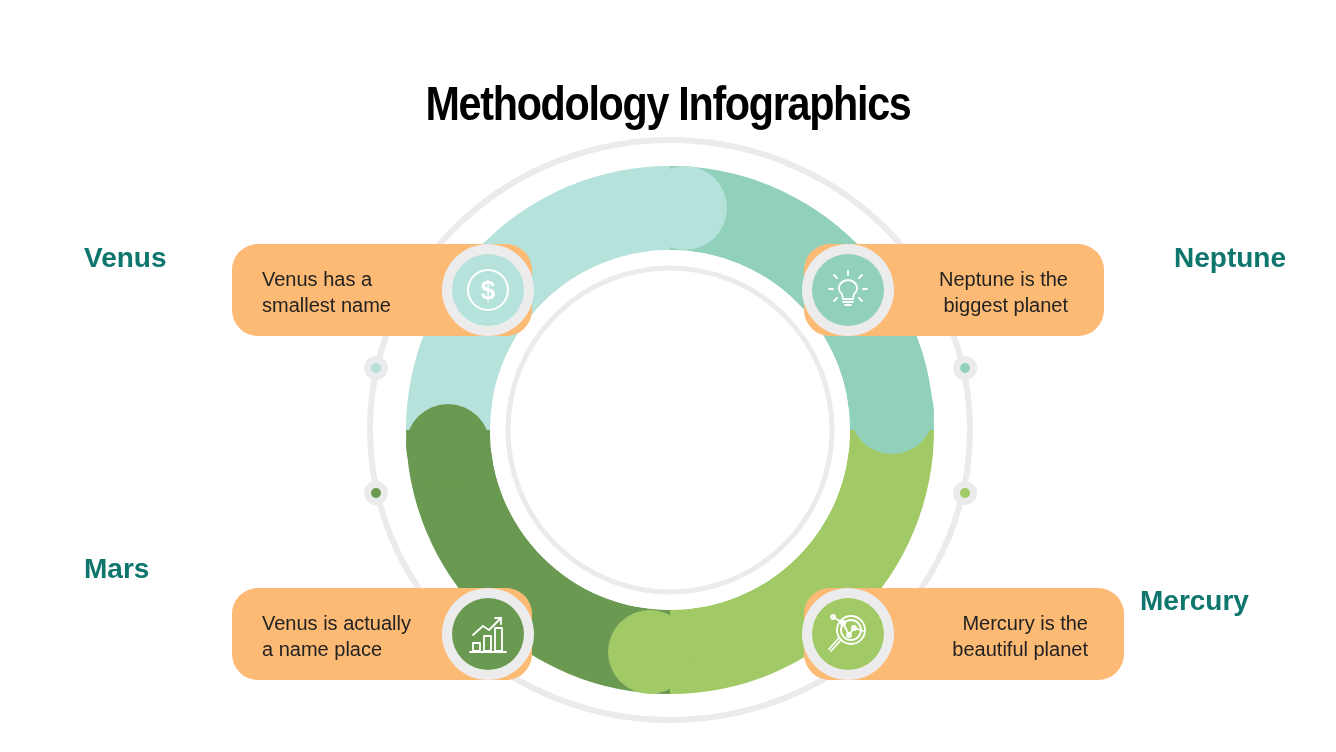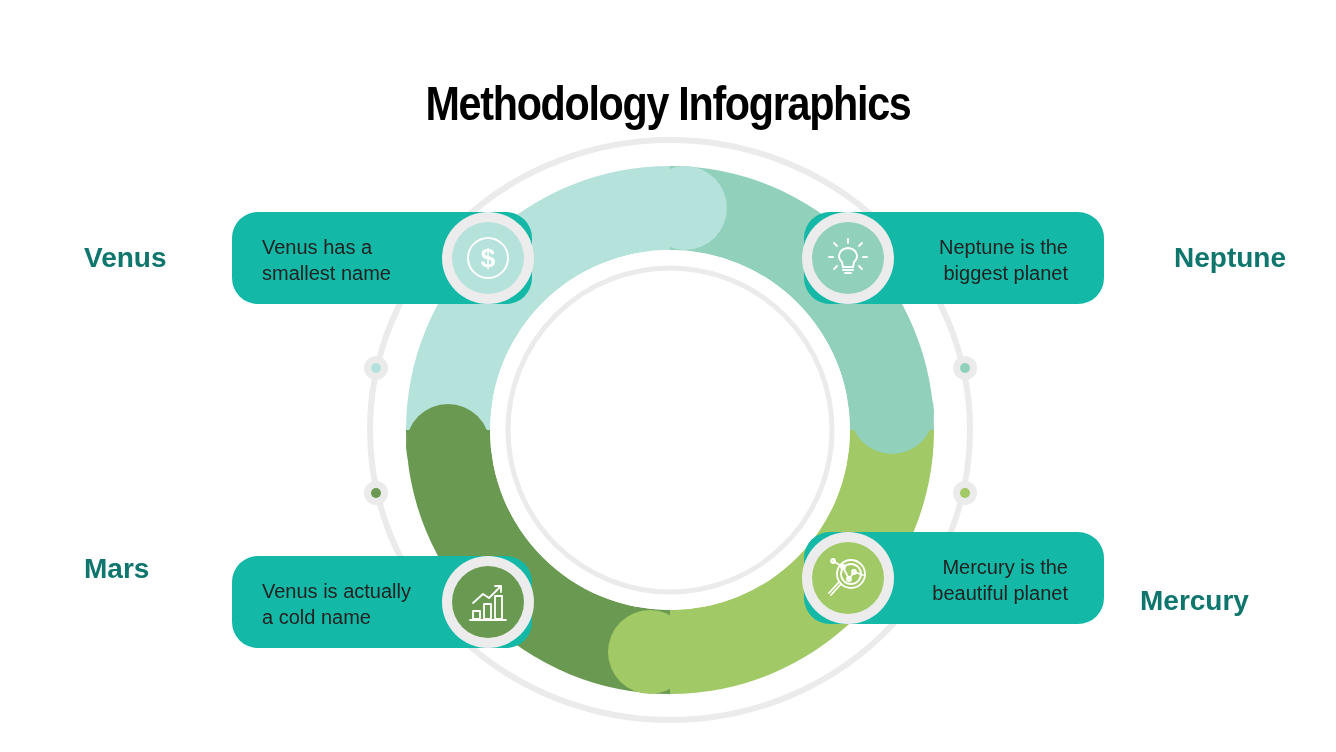--- a/index.html
+++ b/index.html
@@ -1,19 +1,19 @@
 <!DOCTYPE html>
 <html><head>
 <meta charset="utf-8">
 <style>
   html, body { margin: 0; padding: 0; }
   body { width: 1336px; height: 752px; background: #ffffff; position: relative; overflow: hidden; font-family: "Liberation Sans", sans-serif; }
   .title { position: absolute; left: 0; right: 0; top: 76px; text-align: center; font-family: "Liberation Sans", sans-serif; font-weight: 700; font-size: 48px; letter-spacing: -1.5px; color: #000; transform: scaleX(0.86); transform-origin: 50% 50%; }
   svg.ring { position: absolute; left: 0; top: 0; }
-  .card { position: absolute; width: 300px; height: 92px; background: #14b8a6; border-radius: 26px; }
+  .card { position: absolute; width: 300px; height: 92px; background: #fdba74; border-radius: 26px; margin-top: 32px; }
   .card .text { position: absolute; top: 22px; font-size: 20px; line-height: 26px; color: #222; }
   .card.left .text { left: 30px; text-align: left; }
   .card.right .text { right: 36px; text-align: right; }
   .badge { position: absolute; width: 92px; height: 92px; border-radius: 50%; background: #ececec; top: 0; }
   .badge .inner { position: absolute; left: 10px; top: 10px; width: 72px; height: 72px; border-radius: 50%; display: flex; align-items: center; justify-content: center; }
   .card.left .badge { right: -2px; }
   .card.right .badge { left: -2px; }
   .label { position: absolute; font-weight: 700; font-size: 28px; color: #0f766e; }
 </style>
 </head>
@@ -93,38 +93,38 @@
   <div class="text">
     <div>Neptune is the</div>
     <div>biggest planet</div>
   </div>
 </div>
 
 <div class="label" style="left:84px; top:553px;">Mars</div>
 <div class="card left" style="left:232px; top:556px;">
   <div class="text">
     <div>Venus is actually</div>
-    <div>a cold name</div>
+    <div>a name place</div>
   </div>
   <div class="badge">
     <div class="inner" style="background:#6a9a51;">
       <svg width="46" height="46" viewBox="0 0 46 46" fill="none" stroke="#fff" stroke-width="1.8" stroke-linejoin="round" stroke-linecap="round">
         <rect x="8" y="32" width="7" height="8"></rect>
         <rect x="19" y="25" width="7" height="15"></rect>
         <rect x="30" y="17" width="7" height="23"></rect>
         <line x1="5" y1="41" x2="41" y2="41"></line>
         <polyline points="8,24 18,15 24,19 36,7"></polyline>
         <polyline points="30,7 36,7 36,13"></polyline>
       </svg>
     </div>
   </div>
 </div>
 
 <div class="label" style="left:1140px; top:585px;">Mercury</div>
-<div class="card right" style="left:804px; top:532px;">
+<div class="card right" style="left:804px; top:556px;padding-left:20px;">
   <div class="badge">
     <div class="inner" style="background:#a1c965;">
       <svg width="50" height="50" viewBox="0 0 50 50" fill="none" stroke="#fff" stroke-width="1.8" stroke-linecap="round">
         <circle cx="28" cy="21" r="14"></circle>
         <circle cx="28" cy="21" r="10"></circle>
         <line x1="18" y1="31" x2="8" y2="42"></line>
         <line x1="16" y1="29" x2="6" y2="40"></line>
         <polyline points="10,8 20,14 26,26 31,19 40,22"></polyline>
         <circle cx="10" cy="8" r="2"></circle>
         <circle cx="20" cy="14" r="2"></circle>

